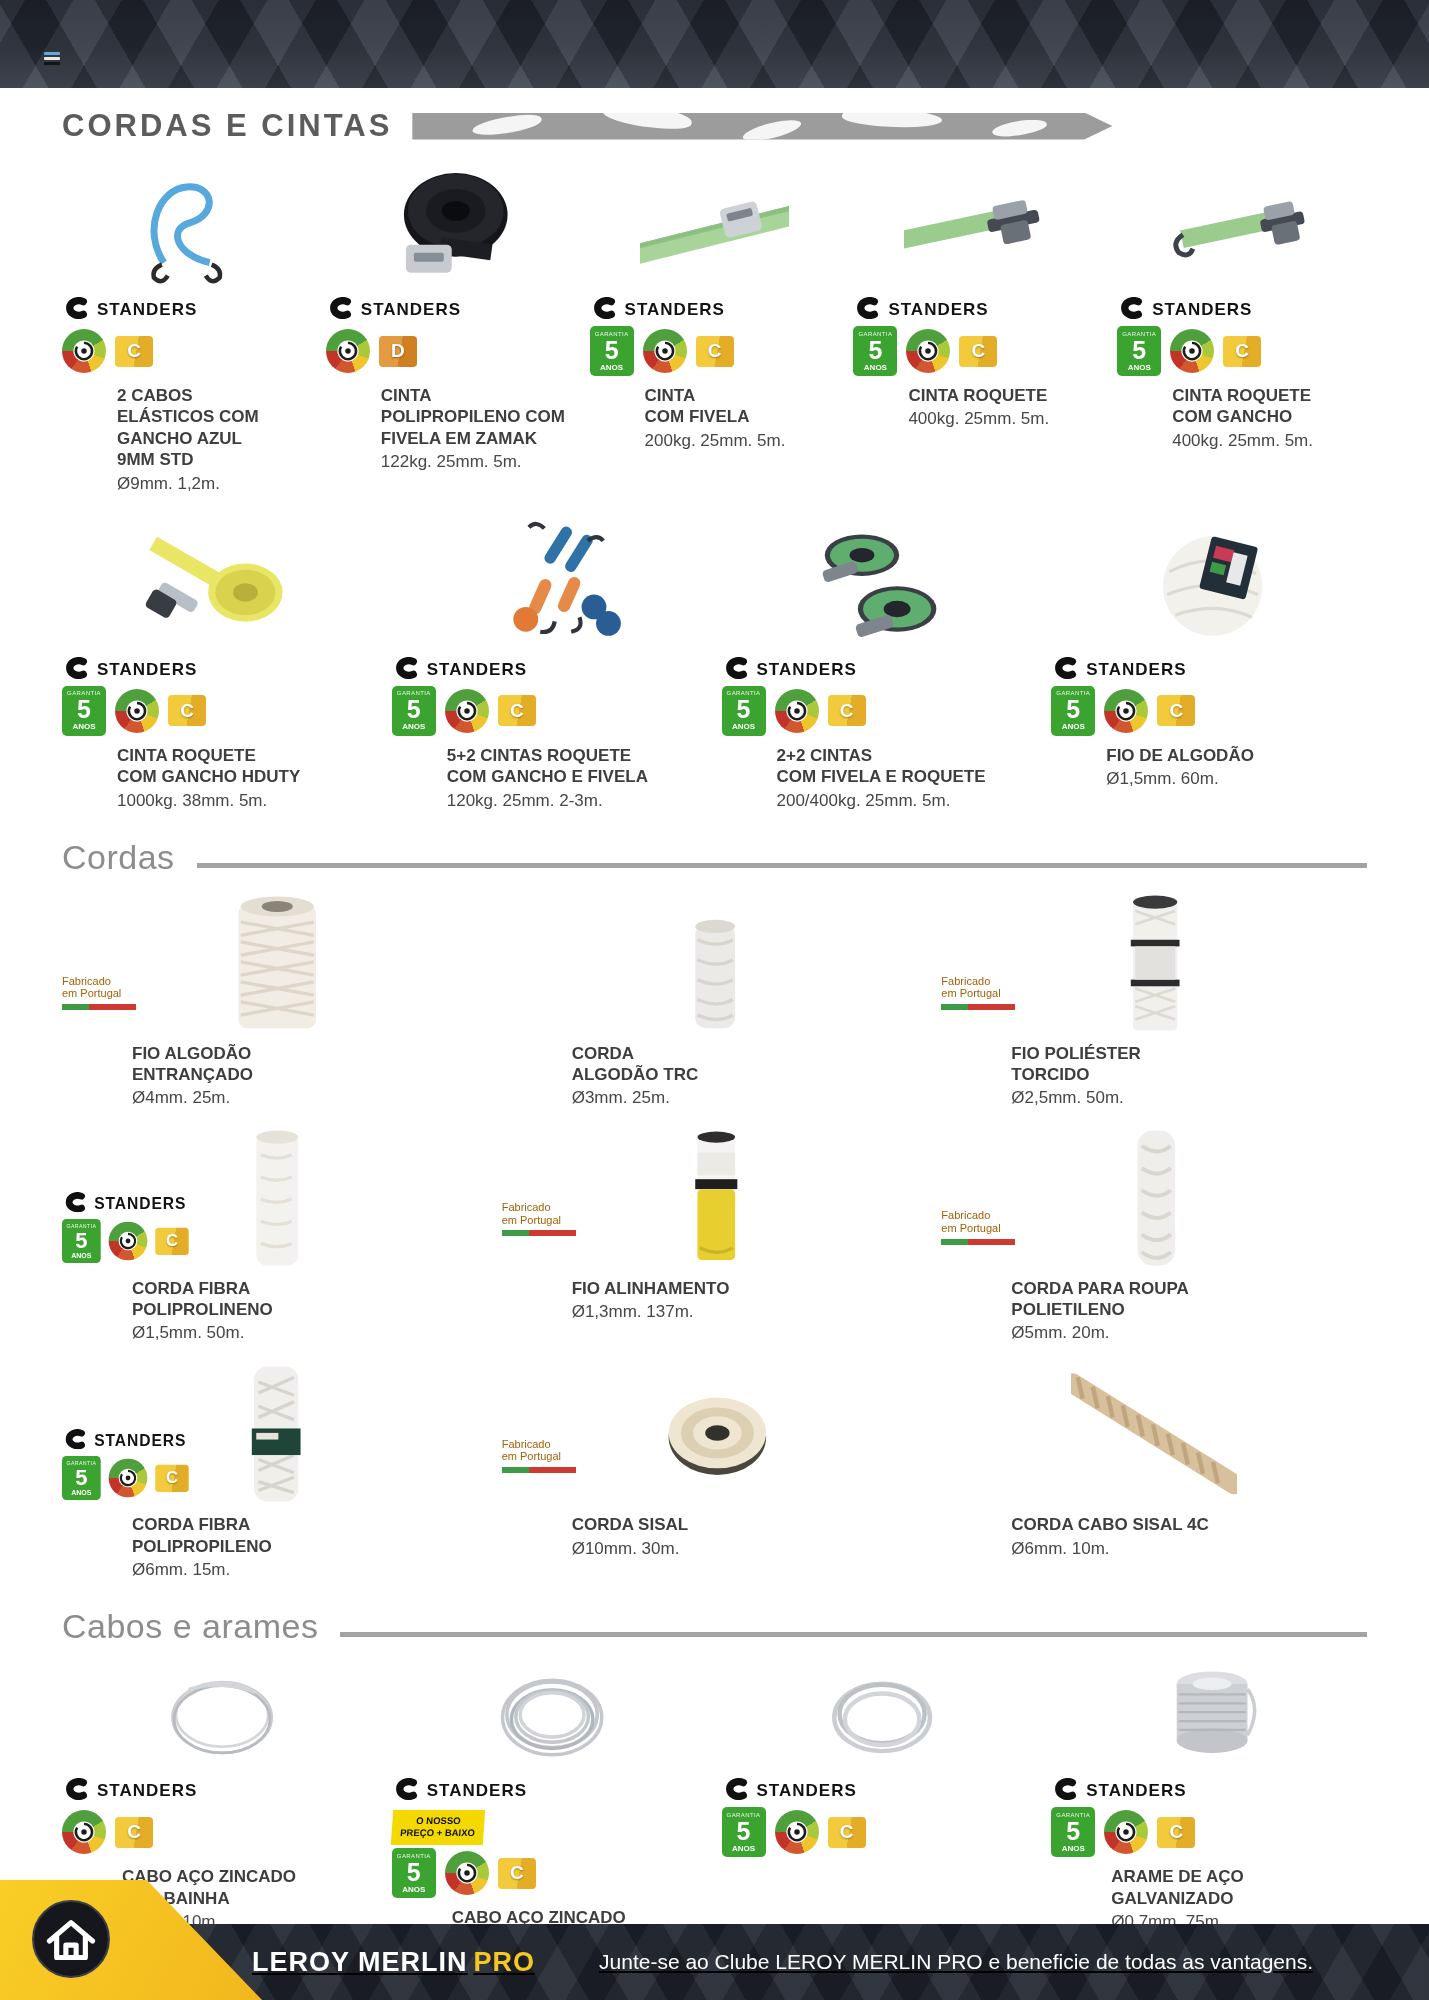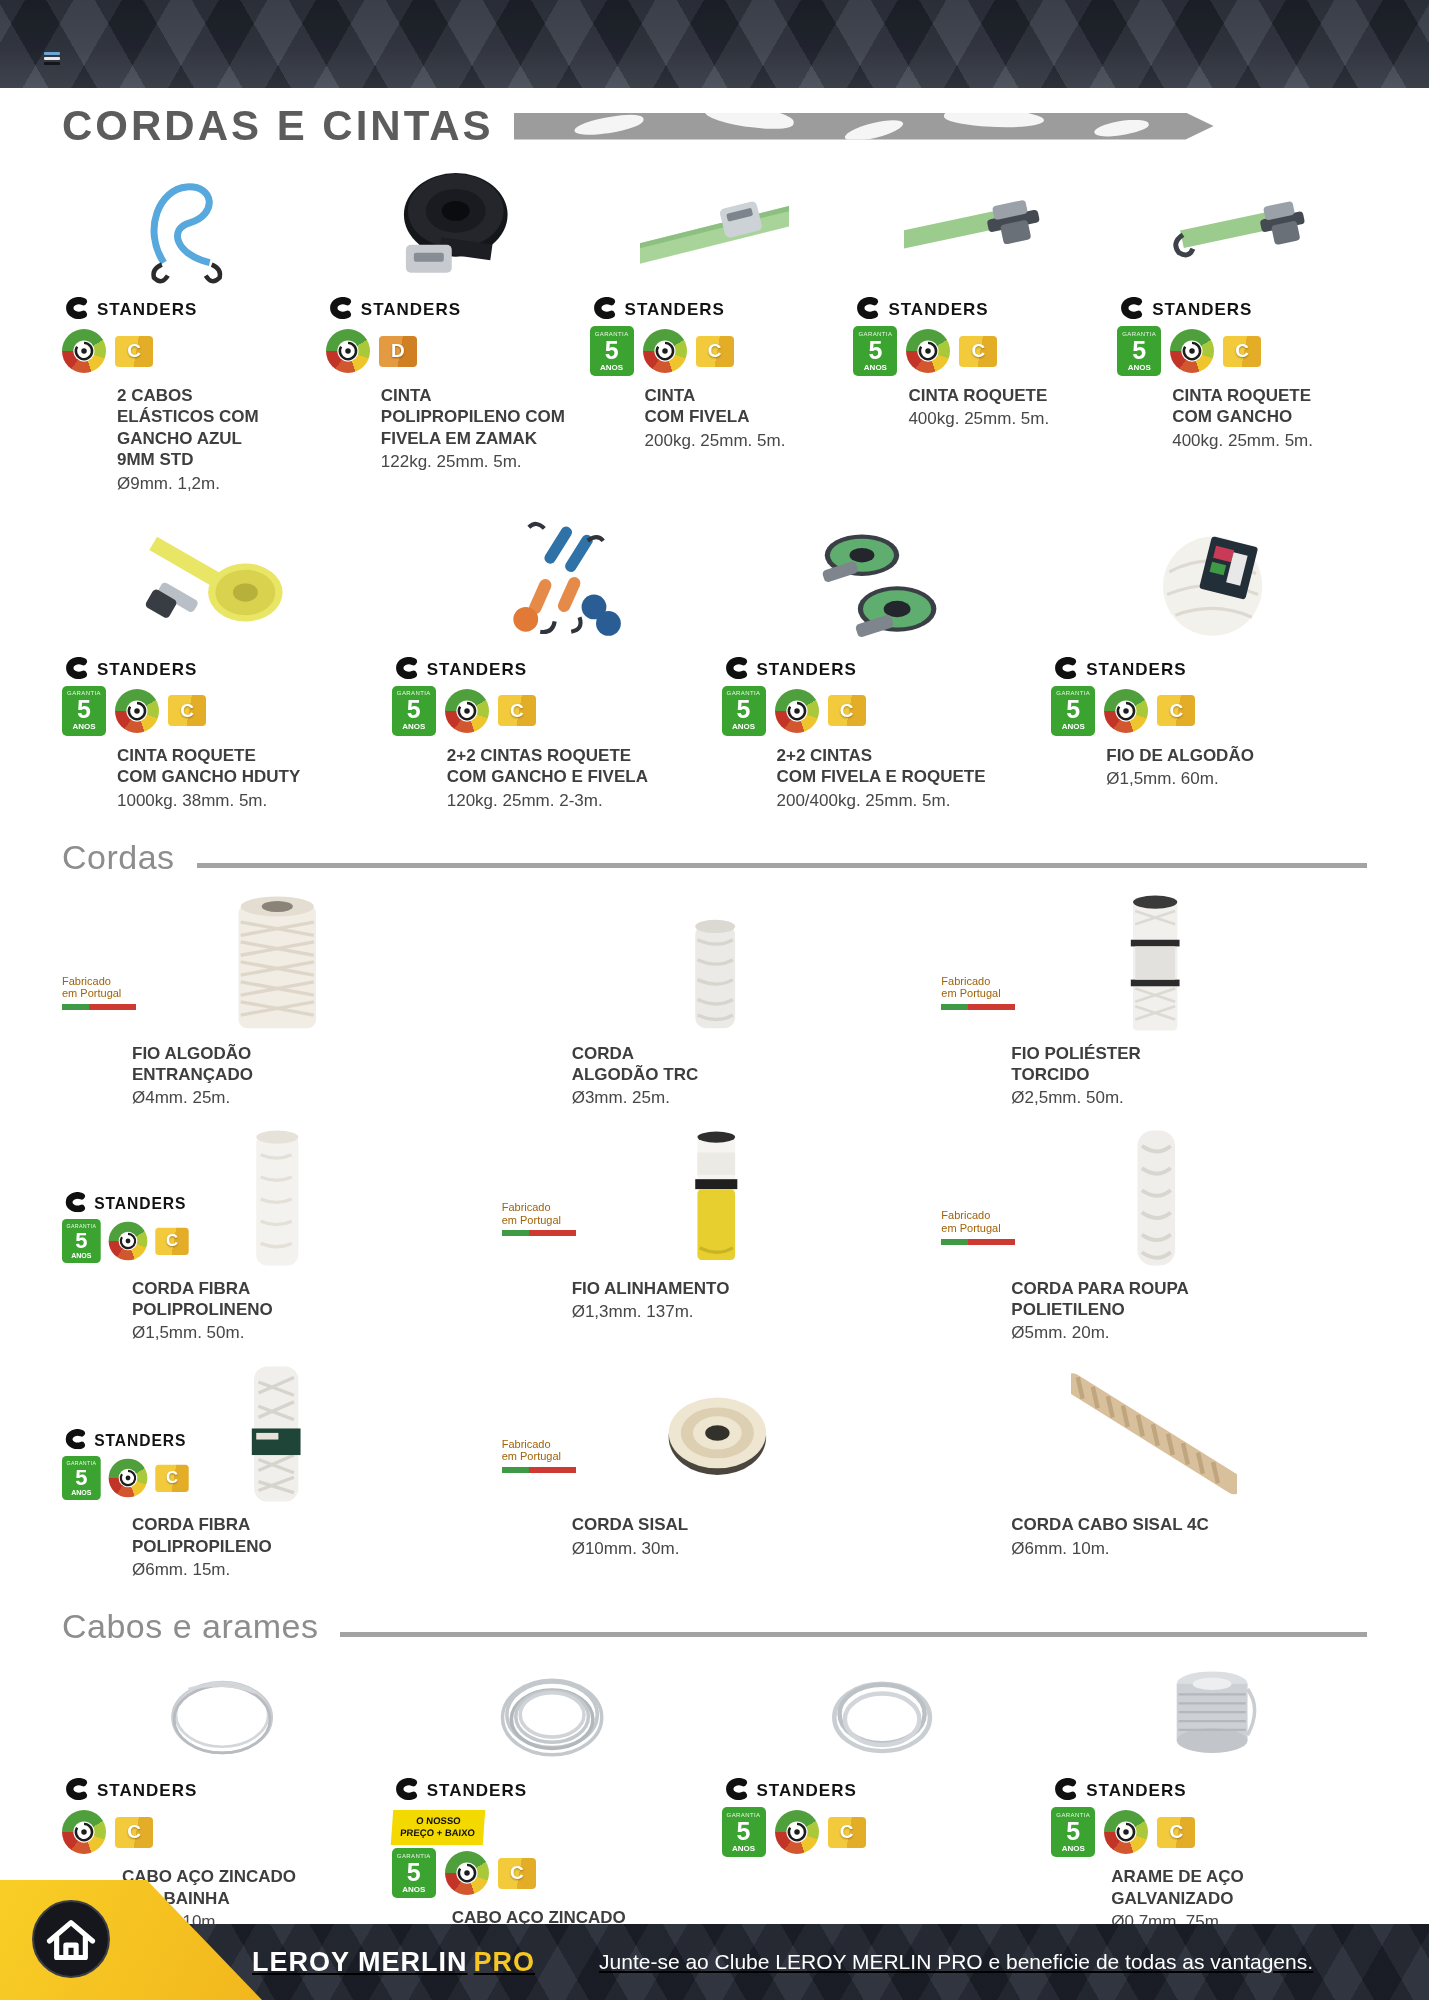--- a/index.html
+++ b/index.html
@@ -17,21 +17,21 @@
   }
   .menu-icon { position:absolute; left:44px; top:52px; width:16px; height:14px;
     display:flex; flex-direction:column; gap:2px; cursor:pointer; }
   .menu-icon span { display:block; height:3px; border-radius:1px; }
   .menu-icon span:nth-child(1){ background:#6aa6d8; }
   .menu-icon span:nth-child(2){ background:#e9e9e9; }
   .menu-icon span:nth-child(3){ background:#14141b; }
 
   
   .title-row { display:flex; align-items:center; margin:20px 62px 14px 62px; height:36px; }
-  .page-title { font-size:42px; font-weight:bold; color:#5c5c5c; letter-spacing:3px; white-space:nowrap; }
+  .page-title { font-size:31px; font-weight:bold; color:#5c5c5c; letter-spacing:3px; white-space:nowrap; }
   .title-banner { position:relative; width:700px; height:27px; margin-left:20px; background:#9c9c9c;
     clip-path:polygon(0 0, calc(100% - 28px) 0, 100% 50%, calc(100% - 28px) 100%, 0 100%); overflow:hidden; }
   .title-banner .blob { position:absolute; background:#fff; opacity:.9; }
   .blob.b1 { left:60px;  top:4px;  width:70px; height:16px; border-radius:60% 40% 55% 45%; transform:rotate(-8deg); }
   .blob.b2 { left:190px; top:-6px; width:90px; height:20px; border-radius:45% 55% 40% 60%; transform:rotate(6deg); }
   .blob.b3 { left:330px; top:10px; width:60px; height:15px; border-radius:50%; transform:rotate(-14deg); }
   .blob.b4 { left:430px; top:-4px; width:100px; height:18px; border-radius:55% 45% 60% 40%; transform:rotate(4deg); }
   .blob.b5 { left:580px; top:8px;  width:55px; height:14px; border-radius:50% 60% 45% 55%; transform:rotate(-10deg); }
 
   
@@ -383,21 +383,21 @@
             <div class="eco">
               <svg viewBox="0 0 24 24" width="30" height="30">
                 <circle cx="12" cy="12" r="8.5" fill="#fff"></circle>
                 <path d="M12 5.5 a6.5 6.5 0 1 1 -5.5 3" stroke="#1d1d1d" stroke-width="2" fill="none"></path>
                 <circle cx="12" cy="12" r="2.2" fill="#1d1d1d"></circle>
               </svg>
             </div>
             <div class="grade grade-C">C</div>
           </div>
           <div class="ptext">
-            <div class="pname">2+2 CINTAS ROQUETE</div>
+            <div class="pname">5+2 CINTAS ROQUETE</div>
             <div class="pname">COM GANCHO E FIVELA</div>
             <div class="pspec">120kg. 25mm. 2-3m.</div>
           </div>
         </div>
         <div class="card">
           <div class="pimg">
             <svg viewBox="0 0 150 130" preserveAspectRatio="xMidYMax meet">
               <ellipse cx="58" cy="36" rx="36" ry="20" fill="#3a3f46"></ellipse>
               <ellipse cx="58" cy="36" rx="31" ry="16" fill="#5fae70"></ellipse>
               <ellipse cx="58" cy="36" rx="12" ry="7" fill="#23272d"></ellipse>

